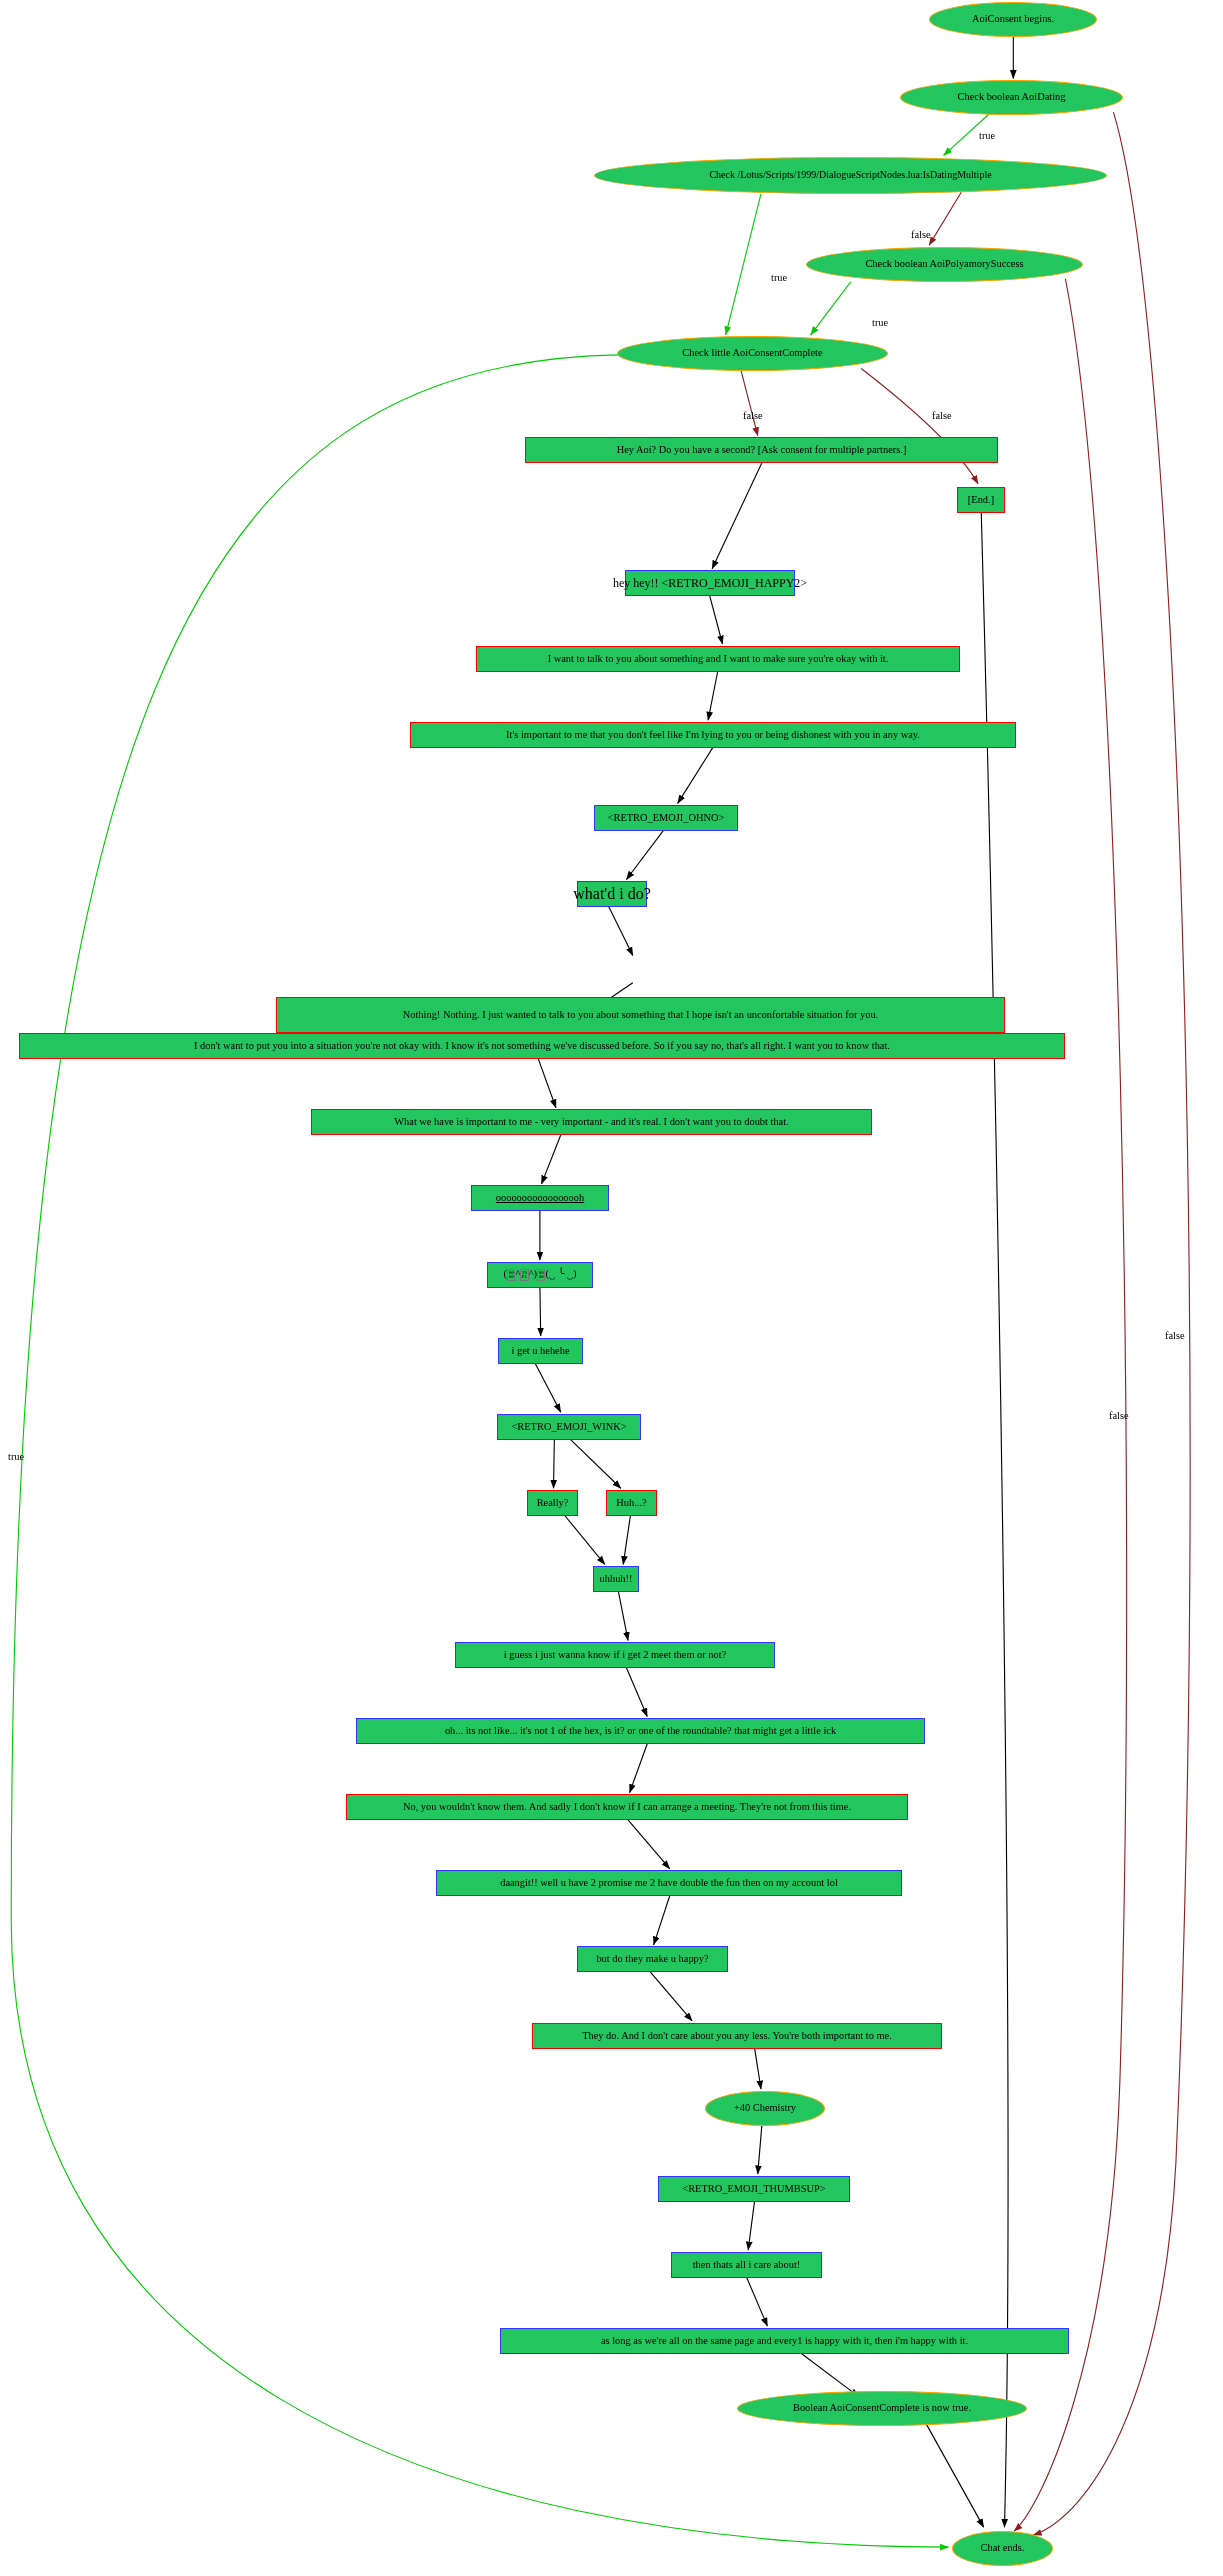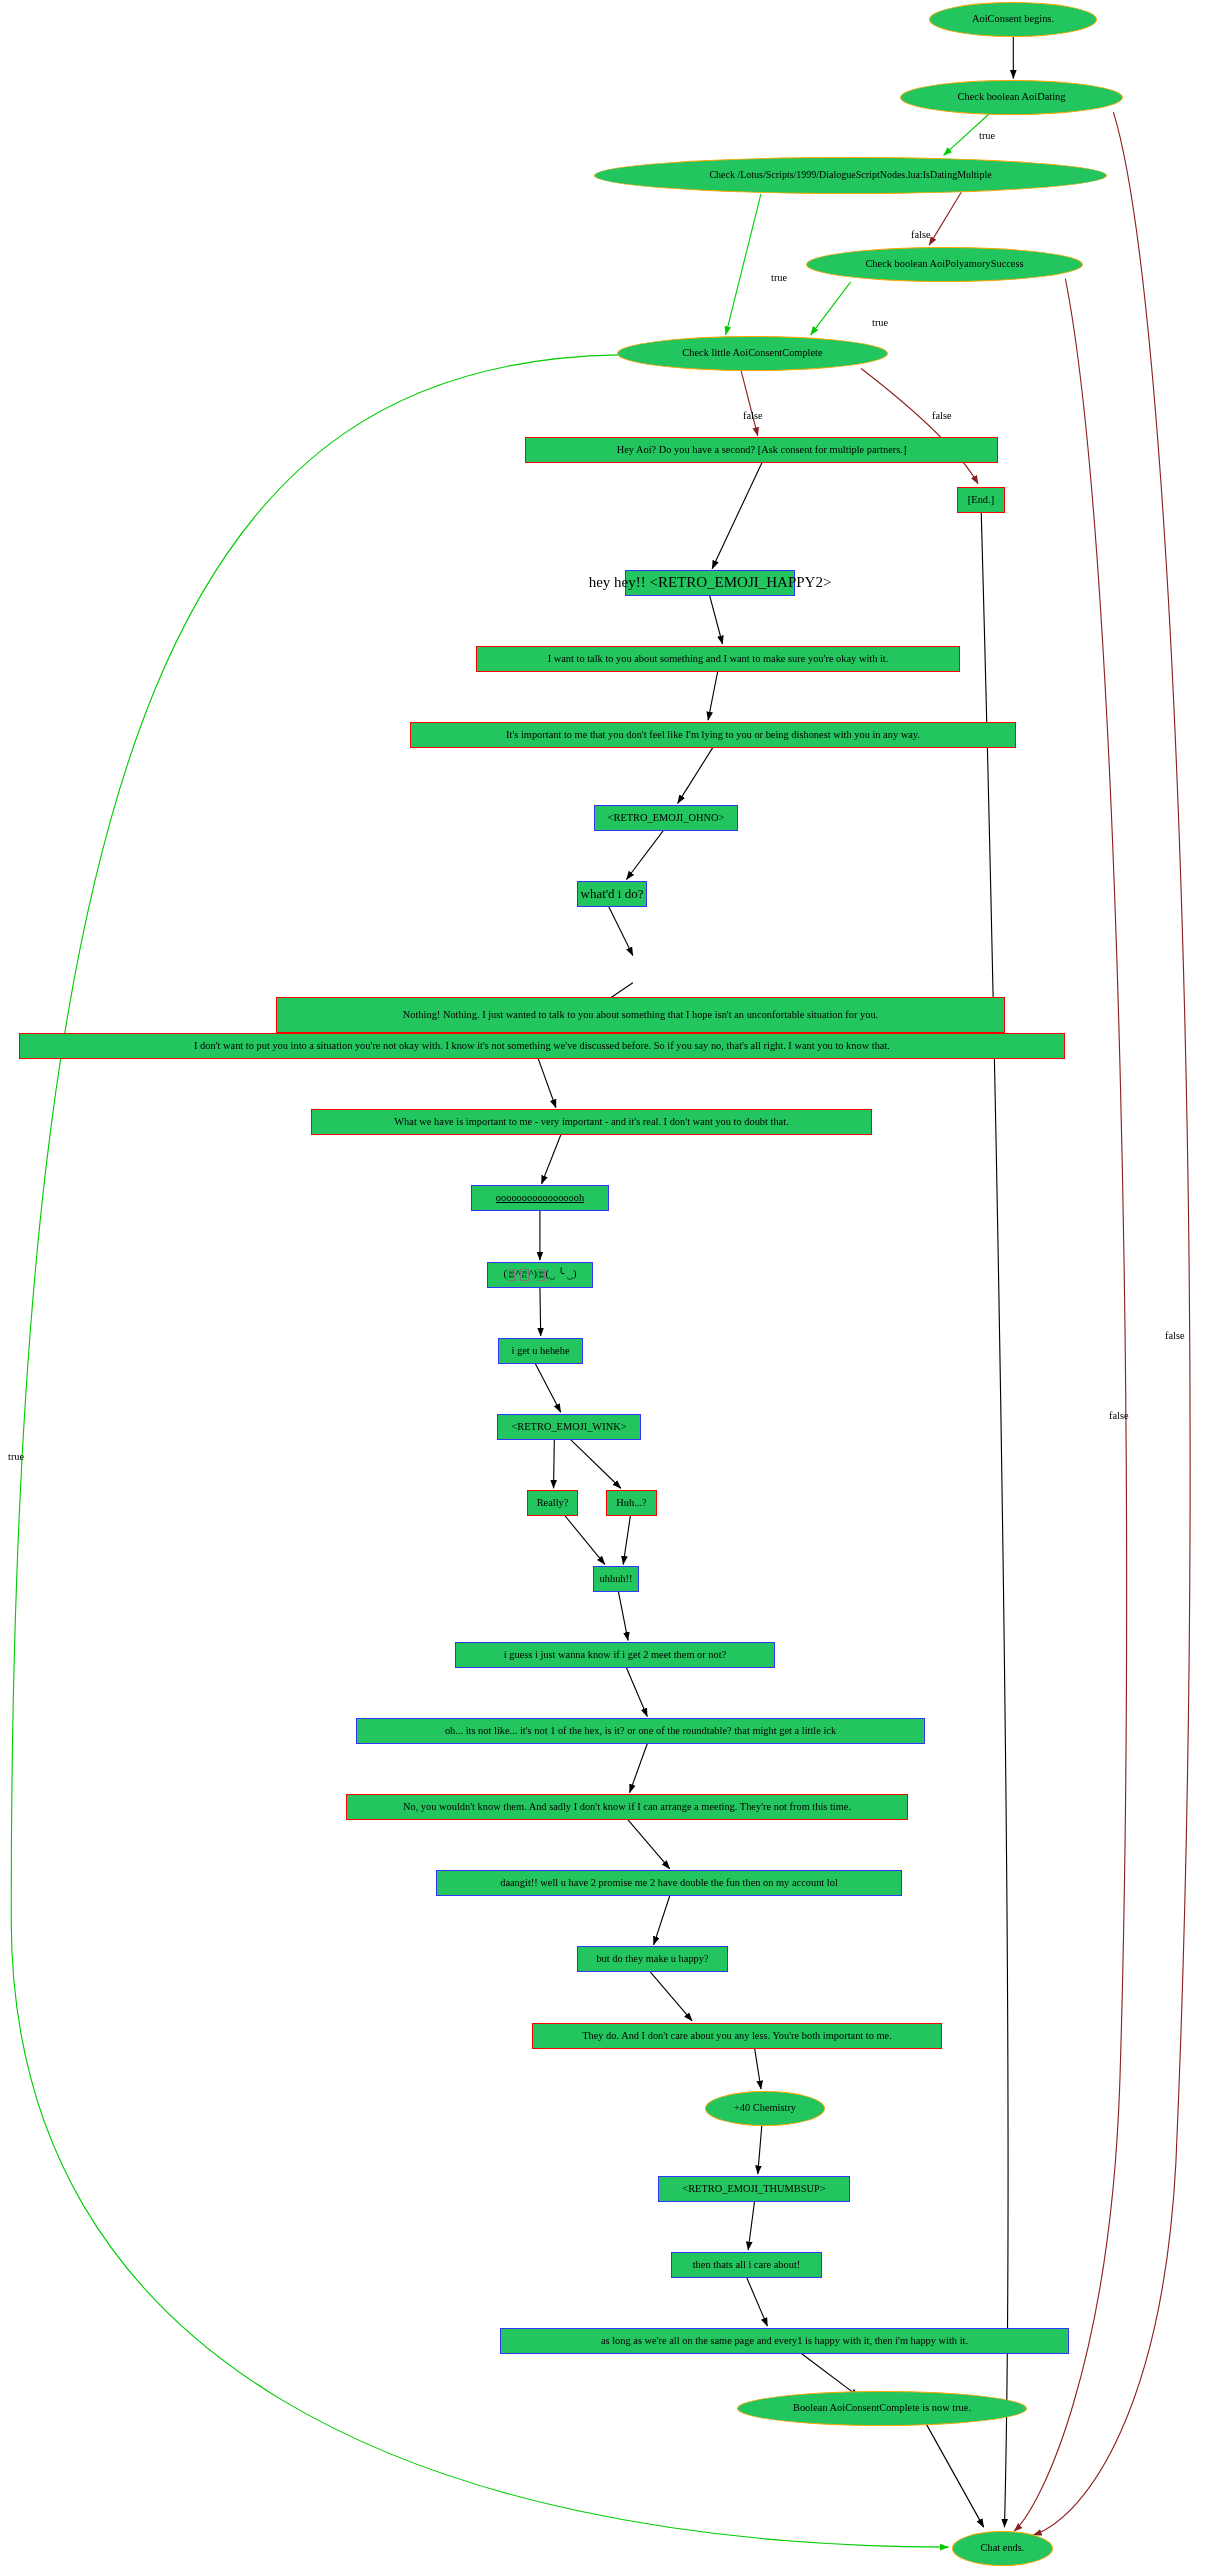--- a/index.html
+++ b/index.html
@@ -154,33 +154,33 @@
       </div>
       <div class="node ellipse" style="left: 617px; top: 336px; width: 271px; height: 35px; font-size: 10.4px;">
         <span>Check little AoiConsentComplete</span>
       </div>
       <div class="node box-red" style="left: 525px; top: 437px; width: 473px; height: 26px; font-size: 10.4px;">
         <span>Hey Aoi? Do you have a second? [Ask consent for multiple partners.]</span>
       </div>
       <div class="node box-red" style="left: 957px; top: 487px; width: 48px; height: 26px; font-size: 10.4px;">
         <span>[End.]</span>
       </div>
-      <div class="node box-blue" style="left: 625px; top: 570px; width: 170px; height: 26px; font-size: 15px;">
+      <div class="node box-blue" style="left: 625px; top: 570px; width: 170px; height: 26px; font-size: 12px;">
         <span>hey hey!! &lt;RETRO_EMOJI_HAPPY2&gt;</span>
       </div>
       <div class="node box-red" style="left: 476px; top: 646px; width: 484px; height: 26px; font-size: 10.4px;">
         <span>I want to talk to you about something and I want to make sure you're okay with it.</span>
       </div>
       <div class="node box-red" style="left: 410px; top: 722px; width: 606px; height: 26px; font-size: 10.4px;">
         <span>It's important to me that you don't feel like I'm lying to you or being dishonest with you in any way.</span>
       </div>
       <div class="node box-blue" style="left: 594px; top: 805px; width: 144px; height: 26px; font-size: 10.4px;">
         <span>&lt;RETRO_EMOJI_OHNO&gt;</span>
       </div>
-      <div class="node box-blue" style="left: 577px; top: 881px; width: 70px; height: 26px; font-size: 13px;">
+      <div class="node box-blue" style="left: 577px; top: 881px; width: 70px; height: 26px; font-size: 16px;">
         <span>what'd i do?</span>
       </div>
       <div class="node box-red" style="left: 276px; top: 997px; width: 729px; height: 36px; font-size: 10.4px;">
         <span>Nothing! Nothing. I just wanted to talk to you about something that I hope isn't an unconfortable situation for you.</span>
       </div>
       <div class="node box-red" style="left: 19px; top: 1033px; width: 1046px; height: 26px; font-size: 10.4px;">
         <span>I don't want to put you into a situation you're not okay with. I know it's not something we've discussed before. So if you say no, that's all right. I want you to know that.</span>
       </div>
       <div class="node box-red" style="left: 311px; top: 1109px; width: 561px; height: 26px; font-size: 10.4px;">
         <span>What we have is important to me - very important - and it's real. I don't want you to doubt that.</span>

